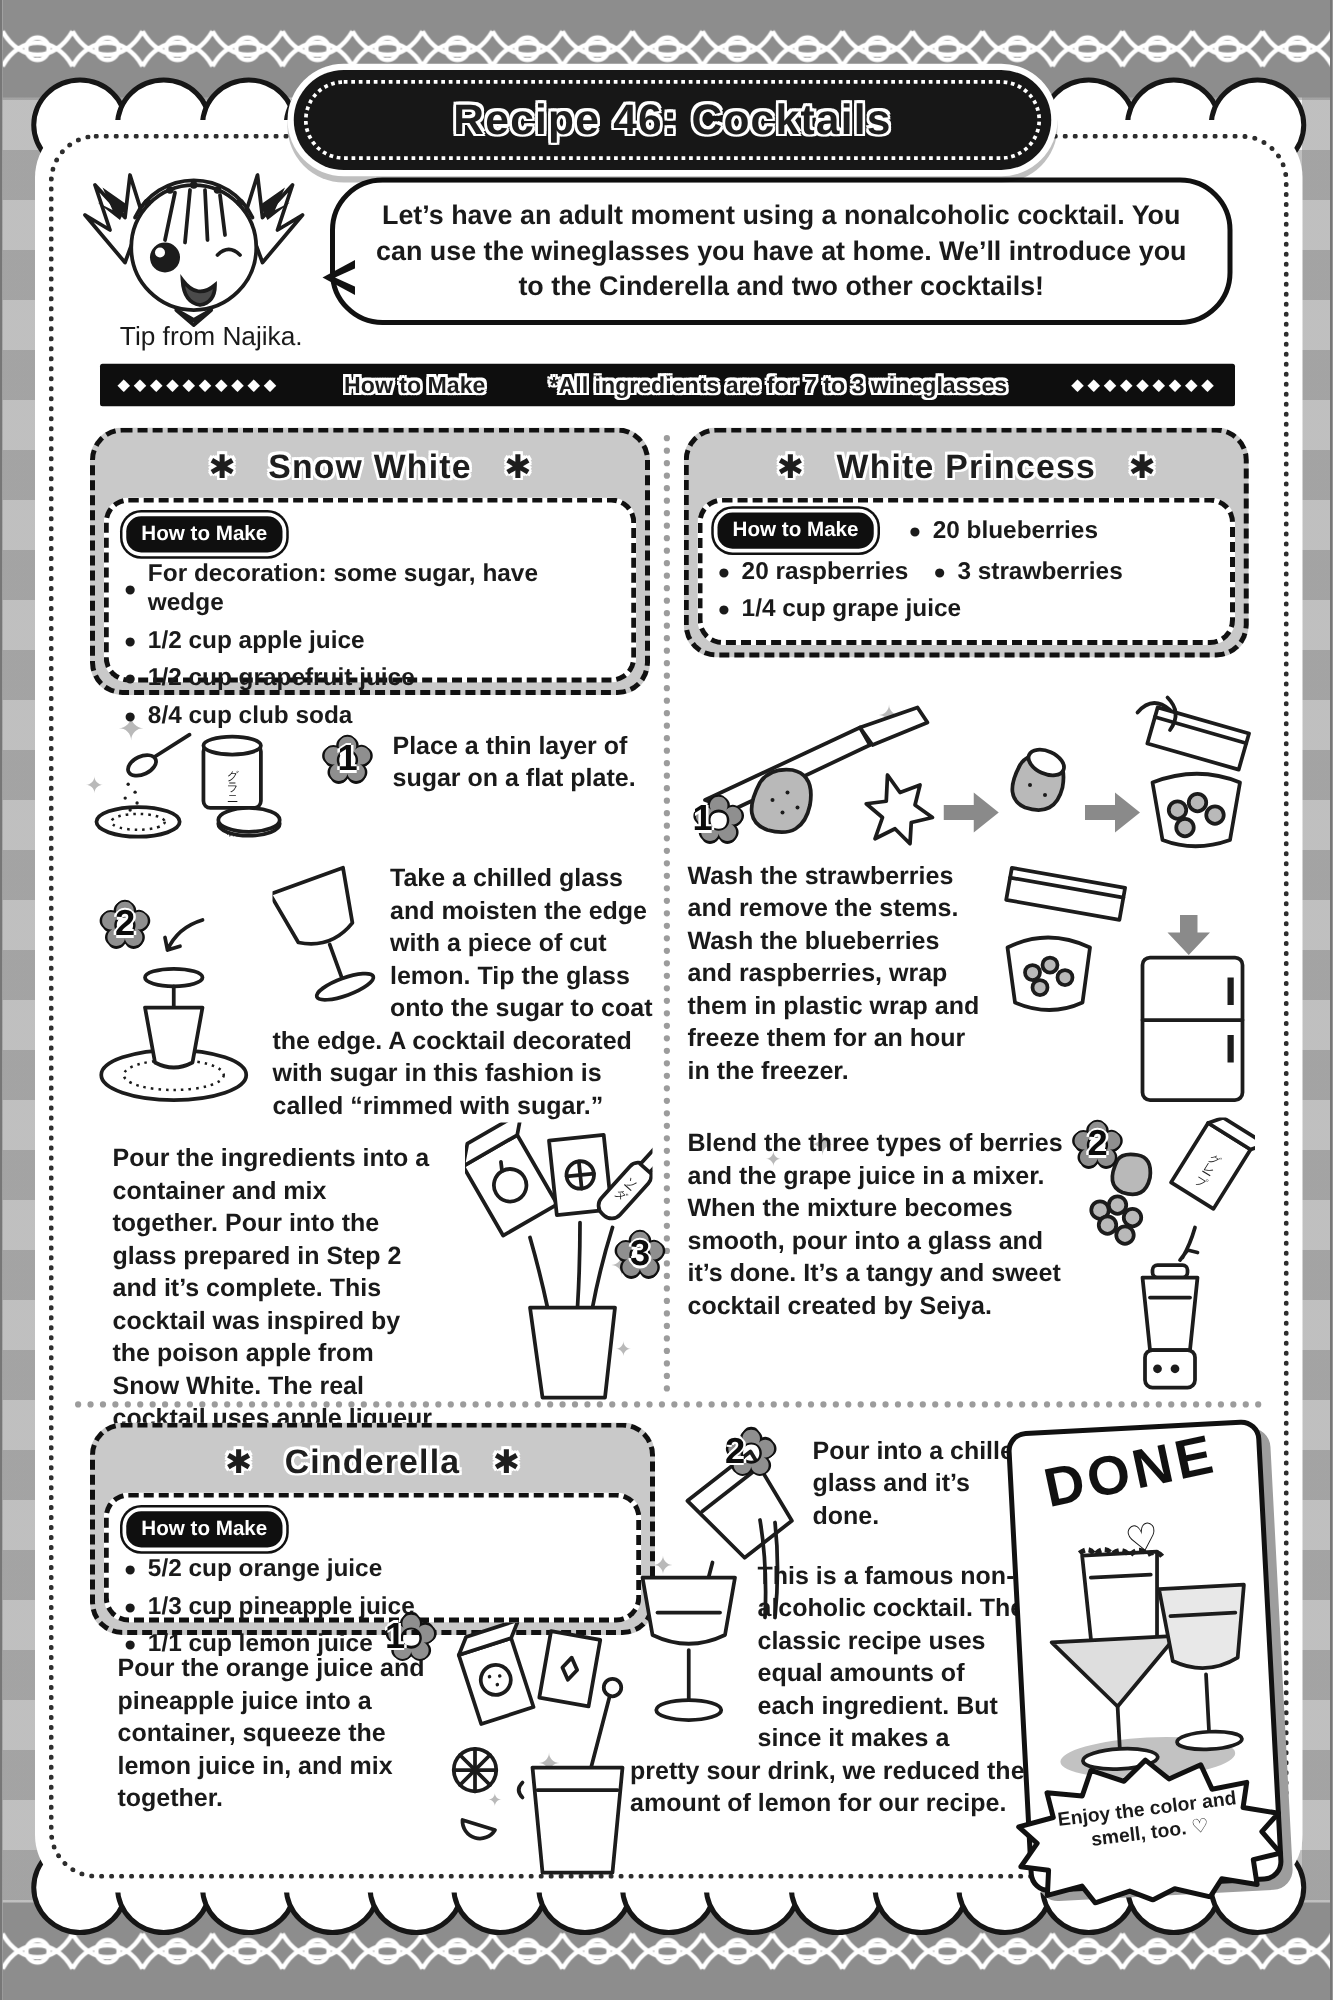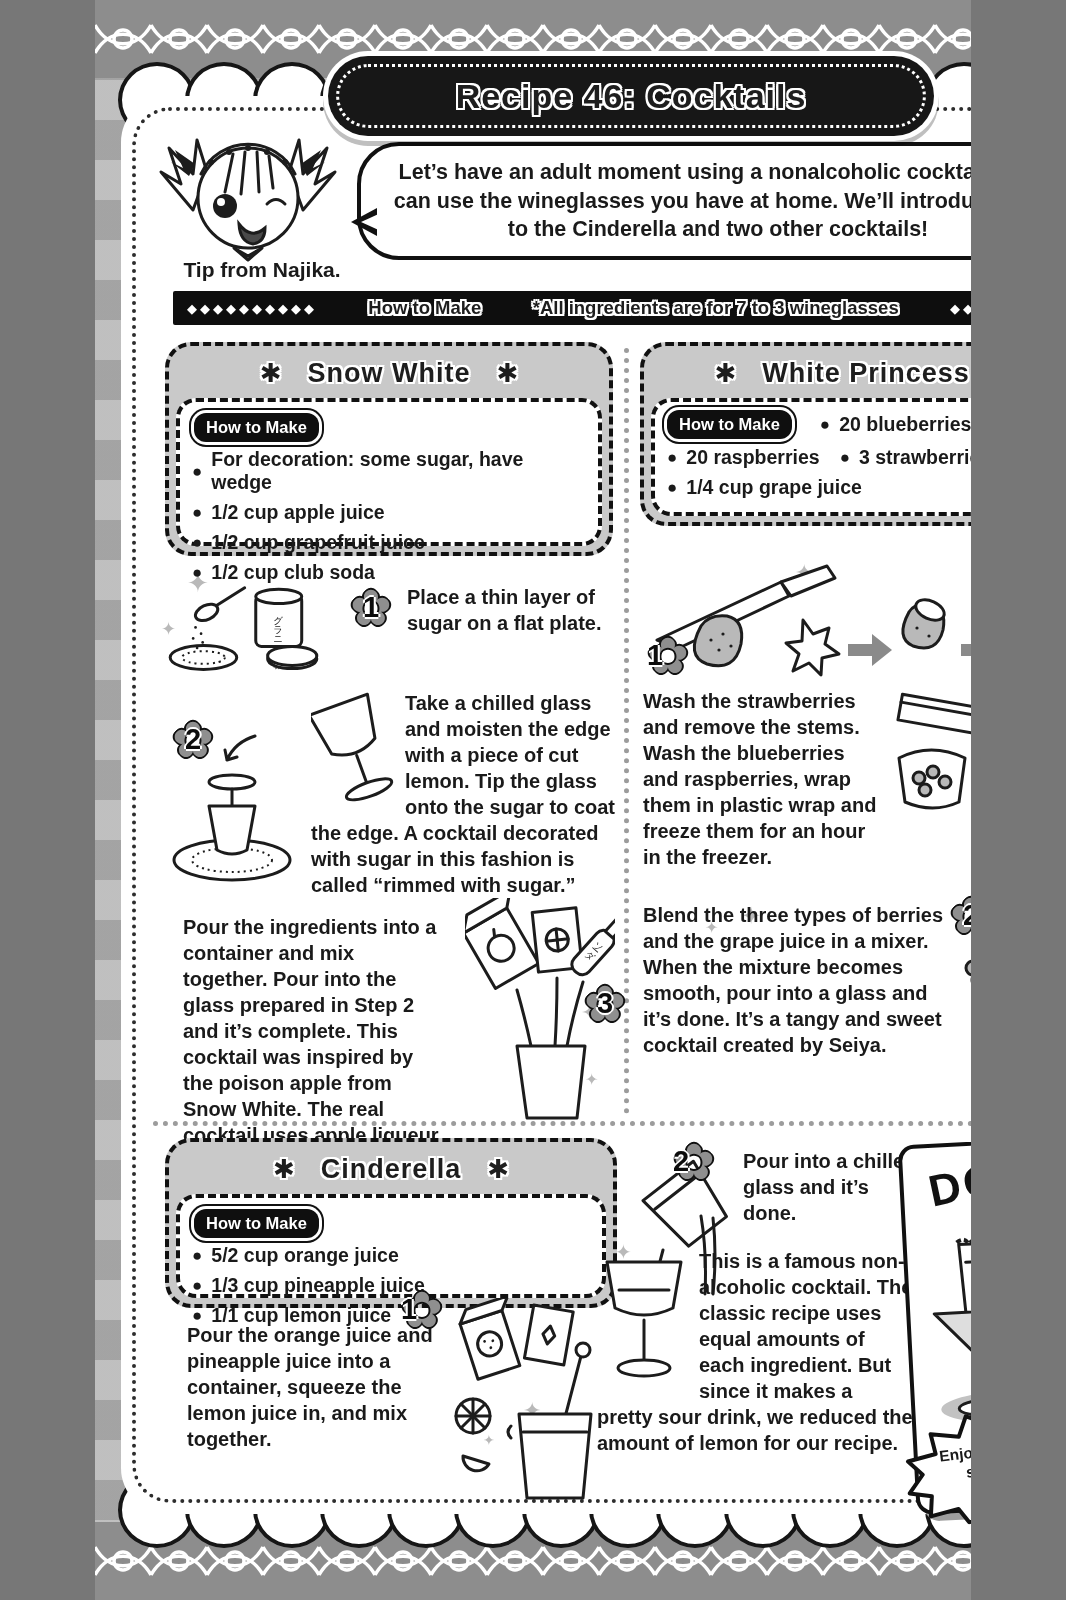--- a/index.html
+++ b/index.html
@@ -1,16 +1,16 @@
 <!DOCTYPE html>
 <html><head>
 <meta charset="utf-8">
 <style>
   html,body{margin:0;padding:0;background:#777;}
-  .page{position:relative;width:876px;height:1600px;overflow:hidden;margin:0 auto;
+  .page{position:relative;width:1062px;height:1600px;overflow:hidden;margin:0 auto;
     font-family:"Liberation Sans","DejaVu Sans",sans-serif;color:#1a1a1a;
     background-color:#f2f2f2;
     background-image:
       repeating-linear-gradient(90deg, rgba(130,130,130,.45) 0 40px, rgba(0,0,0,0) 40px 80px),
       repeating-linear-gradient(0deg, rgba(130,130,130,.45) 0 40px, rgba(0,0,0,0) 40px 80px);
   }
   .abs{position:absolute;}
   
   .band{position:absolute;left:0;width:1066px;height:78px;background:#8d8d8d;z-index:0;}
   .band.top{top:0;} .band.bottom{top:1522px;}
@@ -33,21 +33,21 @@
   .title-pill .dotline{position:absolute;inset:8px;border:3px dotted #fff;border-radius:38px;}
   .title-pill .t{font-size:34px;letter-spacing:1px;position:relative;}
   
   .speech{left:262px;top:142px;width:722px;height:118px;background:#fff;border:4px solid #111;
     border-radius:42px;z-index:5;display:flex;align-items:center;justify-content:center;
     text-align:center;font-size:21.5px;font-weight:600;line-height:1.32;padding:6px 26px;box-sizing:border-box;}
   .speech:before{content:"";position:absolute;left:-24px;top:62px;border:14px solid transparent;
     border-right:26px solid #111;}
   .speech:after{content:"";position:absolute;left:-10px;top:66px;border:10px solid transparent;
     border-right:22px solid #fff;}
-  .tip-label{left:52px;top:258px;width:230px;text-align:center;font-size:21px;font-weight:700;z-index:5;}
+  .tip-label{left:52px;top:258px;width:230px;text-align:center;font-size:21px;font-weight:400;z-index:5;}
   
   .ribbon{left:78px;top:291px;width:908px;height:34px;background:#0e0e0e;z-index:5;border-radius:2px;
     display:flex;align-items:center;justify-content:space-between;padding:0 14px;box-sizing:border-box;}
   .ribbon .dmd{color:#fff;font-size:13px;letter-spacing:3px;}
   .ribbon .rt{font-size:18.5px;}
   
   .rbox{position:absolute;z-index:5;background:#c9c9c9;border:4px dashed #111;border-radius:26px;
     box-sizing:border-box;}
   .rbox .hdr{height:54px;display:flex;align-items:center;justify-content:center;gap:26px;}
   .rbox .hdr .nm{font-size:27px;letter-spacing:1px;}
@@ -221,21 +221,21 @@
         <span class="ing">
             <span class="dot">●</span>
             <span>1/2 cup apple juice</span>
           </span>
         <span class="ing">
             <span class="dot">●</span>
             <span>1/2 cup grapefruit juice</span>
           </span>
         <span class="ing">
             <span class="dot">●</span>
-            <span>1/2 cup club soda</span>
+            <span>8/4 cup club soda</span>
           </span>
       </div>
     </div>
   </div>
 
   
   <div class="abs" style="left:72px;top:562px;width:446px;z-index:5;display:flex;gap:8px">
     <svg class="illo" width="212" height="126" viewBox="0 0 212 126">
       <ellipse class="ill-stroke" cx="46" cy="104" rx="42" ry="15"></ellipse>
       <ellipse cx="46" cy="104" rx="27" ry="8" fill="none" stroke="#1c1c1c" stroke-width="2" stroke-dasharray="2 4"></ellipse>

